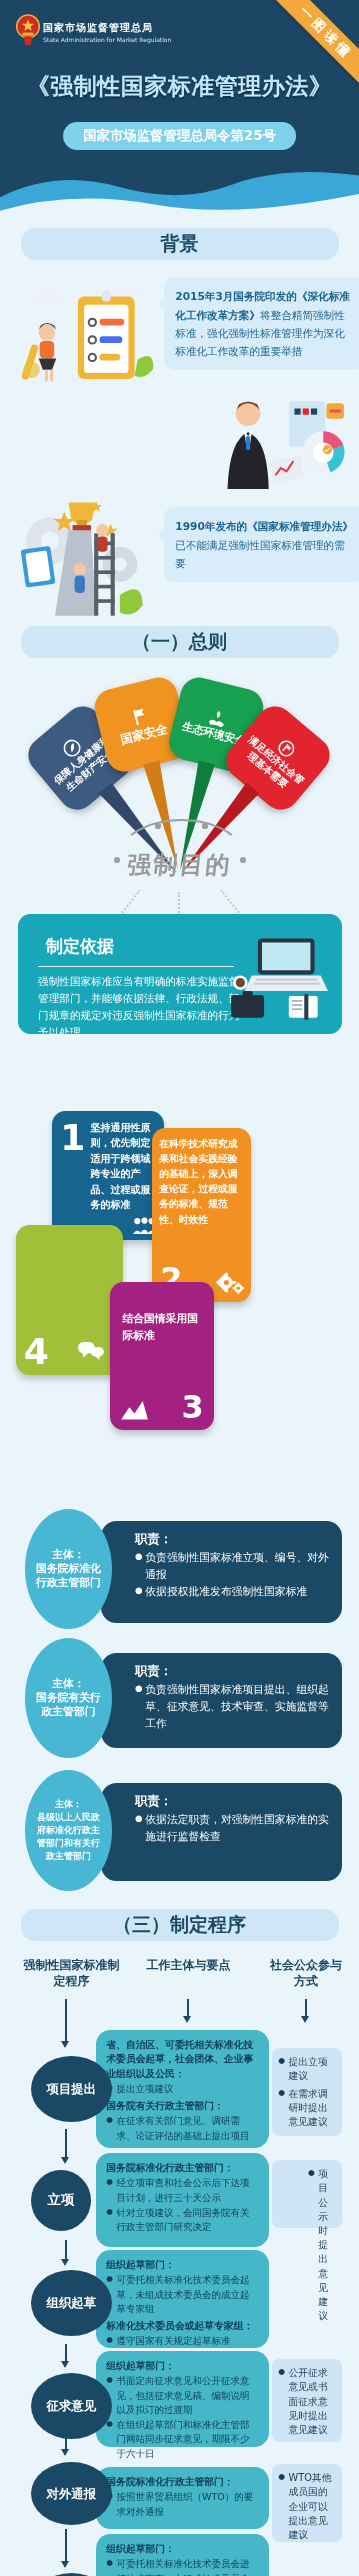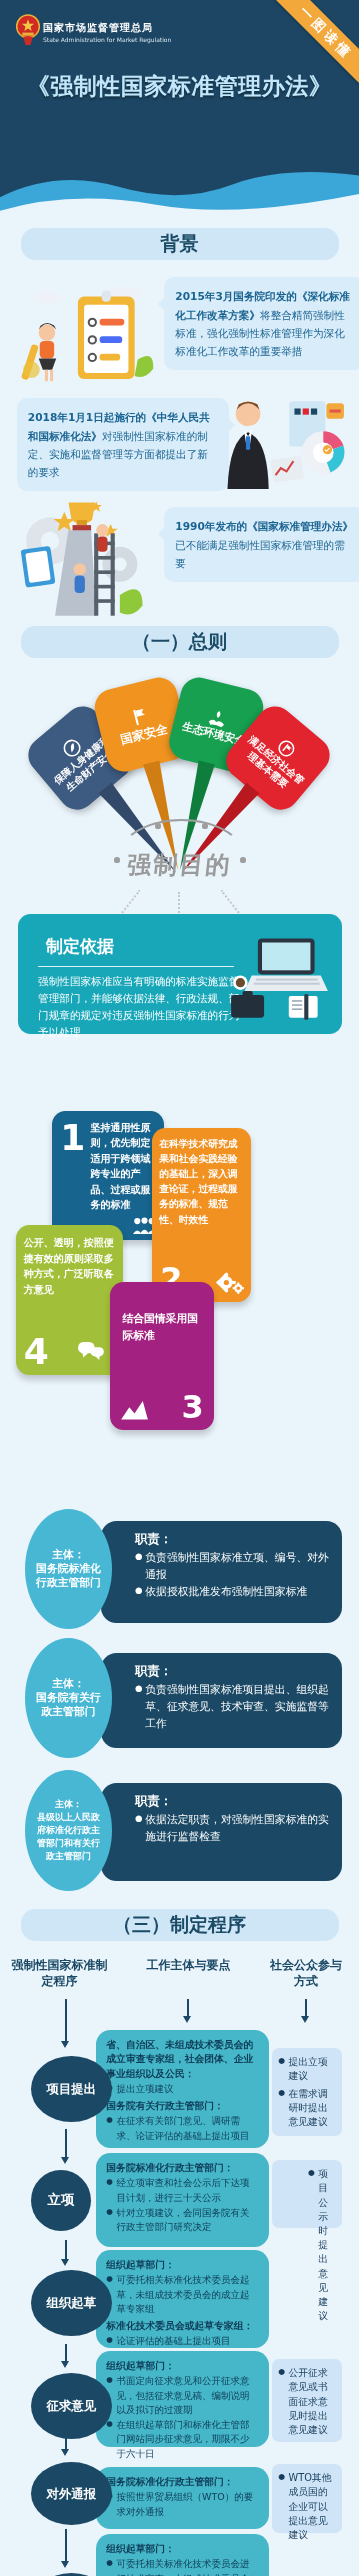--- a/index.html
+++ b/index.html
@@ -89,20 +89,21 @@
       <polygon points="23,12 26,21 35,21 28,26 30,35 23,30 16,35 18,26 11,21 20,21" fill="#f2c945"></polygon>
       <rect x="12" y="38" width="22" height="6" fill="#e9b03c"></rect>
       <path d="M14 46 L32 46 L28 62 L18 62 Z" fill="#cf2b22"></path>
     </svg>
     <div class="abs" style="left:43px;top:20.6px;">
       <div class="agency-cn">国家市场监督管理总局</div>
       <div class="agency-en">State Administration for Market Regulation</div>
     </div>
     <div class="ribbon">一图读懂</div>
     <div class="main-title">《强制性国家标准管理办法》</div>
+    <div class="order-pill">国家市场监督管理总局令第25号</div>
     <svg class="abs" style="left:0;bottom:0;" width="359" height="62" viewBox="0 0 697 120" preserveAspectRatio="none">
       <path d="M0 72 Q110 18 230 52 T 450 48 T 697 30 V120 H0 Z" fill="#3ba6d8"></path>
       <path d="M0 98 Q140 58 300 86 T 697 66 V120 H0 Z" fill="#eaf4fb"></path>
     </svg>
   </div>
 
   <div class="bar" style="top:228px;">背景</div>
 
   <svg class="abs" style="left:15.5px;top:282px;" width="147" height="106" viewBox="0 0 285 205">
     <ellipse cx="60" cy="30" rx="28" ry="12" fill="#eef2f8"></ellipse>
@@ -123,23 +124,20 @@
     <rect x="56" y="170" width="6" height="22" fill="#f6c6a0"></rect>
       <rect x="66" y="170" width="6" height="22" fill="#f6c6a0"></rect>
     <rect x="20" y="120" width="14" height="70" rx="6" fill="#f2b636" transform="rotate(18 27 155)"></rect>
     <path d="M236 150 Q268 130 266 168 Q250 190 230 182 Z" fill="#8fc93a"></path>
     <circle cx="30" cy="170" r="16" fill="#e9c23a" opacity=".7"></circle>
   </svg>
   <div class="bubble tl" style="left:164px;top:277px;width:178px;">
     <span class="b">2015年3月国务院印发的《深化标准化工作改革方案》</span><span>将整合精简强制性标准，强化强制性标准管理作为深化标准化工作改革的重要举措</span>
   </div>
 
-  <div class="bubble tr" style="left:16.5px;top:398px;width:190px;">
-    <span class="b">2018年1月1日起施行的《中华人民共和国标准化法》</span><span>对强制性国家标准的制定、实施和监督管理等方面都提出了新的要求</span>
-  </div>
   <svg class="abs" style="left:212px;top:396px;" width="134" height="93" viewBox="0 0 260 180">
     <rect x="150" y="10" width="70" height="88" rx="6" fill="#cfe7f5"></rect>
     <rect x="160" y="24" width="12" height="12" fill="#1b4965"></rect>
       <rect x="176" y="24" width="12" height="12" fill="#e2242f"></rect>
       <rect x="192" y="24" width="12" height="12" fill="#1b4965"></rect>
     <rect x="222" y="14" width="34" height="30" rx="6" fill="#f2a93b"></rect>
       <rect x="228" y="26" width="22" height="6" fill="#e2574d"></rect>
     <circle cx="216" cy="110" r="42" fill="#eef2f6"></circle>
     <path d="M216 110 L216 68 A42 42 0 0 1 255 96 Z" fill="#e8537a"></path>
     <path d="M216 110 L255 96 A42 42 0 0 1 230 148 Z" fill="#35c4d7"></path>
@@ -294,21 +292,20 @@
         <circle cx="22" cy="22" r="5" fill="#f19122"></circle>
         <g fill="#fff">
             <circle cx="45" cy="33" r="8"></circle>
             <rect x="43" y="22" width="4" height="22"></rect>
             <rect x="34" y="31" width="22" height="4"></rect>
           </g>
         <circle cx="45" cy="33" r="3.5" fill="#f19122"></circle>
       </svg>
     </div>
     <div class="pcard" style="left:15.5px;top:117px;width:107px;height:150px;background:#a2bf39;z-index:3;padding:10.3px 8.2px;">
-      <div class="ptxt">公开、透明，按照便捷有效的原则采取多种方式，广泛听取各方意见</div>
       <div class="pnum" style="position:absolute;left:8.2px;bottom:5.2px;">4</div>
       <svg class="abs" style="right:17.5px;bottom:13.4px;" width="28" height="20.6" viewBox="0 0 54 40">
         <rect x="2" y="2" width="32" height="22" rx="10" fill="#fff"></rect>
           <path d="M10 22 l2 10 l10 -9 Z" fill="#fff"></path>
         <rect x="26" y="12" width="26" height="18" rx="9" fill="#fff"></rect>
           <path d="M44 28 l-1 9 l-8 -8 Z" fill="#fff"></path>
       </svg>
     </div>
     <div class="pcard" style="left:110px;top:174px;width:104px;height:148px;background:#a32180;z-index:4;padding:29px 10.3px 0 12.4px;">
       <div class="ptxt" style="font-size:10.8px;">结合国情采用国际标准</div>
@@ -343,29 +340,29 @@
     <div class="dl">职责：</div>
     <div class="bl">依据法定职责，对强制性国家标准的实施进行监督检查</div>
   </div>
   <div class="orgcircle" style="left:25px;top:1770px;width:87px;height:121px;font-size:9px;">
     <span>主体：</span>
     <span>县级以上人民政府标准化行政主管部门和有关行政主管部门</span>
   </div>
 
   <div class="bar" style="top:1909px;">（三）制定程序</div>
 
-  <div class="colhead" style="left:8px;top:1957px;width:103px;">强制性国家标准制定程序</div>
+  <div class="colhead" style="left:20px;top:1957px;width:103px;">强制性国家标准制定程序</div>
   <div class="colhead" style="left:142px;top:1957px;width:93px;">工作主体与要点</div>
   <div class="colhead" style="left:265px;top:1957px;width:82px;">社会公众参与方式</div>
   <div class="varrow" style="left:65px;top:1999px;height:46px;"></div>
   <div class="varrow" style="left:187px;top:1999px;height:20.6px;"></div>
   <div class="varrow" style="left:305px;top:1999px;height:20.6px;"></div>
 
   <div class="tealcard" style="left:96px;top:2030px;width:173px;height:118px;">
-    <div class="hd" style="margin-top:0;">省、自治区、未组成技术委员会的成立审查专家组，社会团体、企业事业组织以及公民：</div>
+    <div class="hd" style="margin-top:0;">省、自治区、可委托相关标准化技术委员会起草，社会团体、企业事业组织以及公民：</div>
     <div class="bl">提出立项建议</div>
     <div class="hd">国务院有关行政主管部门：</div>
     <div class="bl">在征求有关部门意见、调研需求、论证评估的基础上提出项目</div>
   </div>
   <div class="stagec" style="left:31px;top:2056px;width:60px;height:66px;font-size:12.4px;padding:0 10.3px;">项目提出</div>
   <div class="pubcard" style="left:272px;top:2048px;width:70px;height:88px;">
     <div class="bl">提出立项建议</div>
     <div class="bl">在需求调研时提出意见建议</div>
   </div>
 
@@ -378,42 +375,42 @@
   <div class="stagec" style="left:31px;top:2170px;width:60px;height:61px;font-size:13.4px;">立项</div>
   <div class="pubcard" style="left:272px;top:2160px;width:70px;height:68px;padding-left:36px;">
     <div class="bl">项目公示时提出意见建议</div>
   </div>
 
   <div class="varrow" style="left:65px;top:2240px;height:23px;"></div>
   <div class="tealcard" style="left:96px;top:2250px;width:173px;height:98px;">
     <div class="hd" style="margin-top:0;">组织起草部门：</div>
     <div class="bl">可委托相关标准化技术委员会起草，未组成技术委员会的成立起草专家组</div>
     <div class="hd">标准化技术委员会或起草专家组：</div>
-    <div class="bl">论证评估的基础上提出项目</div>
+    <div class="bl">遵守国家有关规定起草标准</div>
   </div>
   <div class="stagec" style="left:31px;top:2270px;width:60px;height:66px;font-size:12.4px;padding:0 10.3px;">组织起草</div>
 
   <div class="varrow" style="left:65px;top:2344px;height:20.6px;"></div>
   <div class="tealcard" style="left:96px;top:2351px;width:173px;height:96px;">
     <div class="hd" style="margin-top:0;">组织起草部门：</div>
     <div class="bl">书面定向征求意见和公开征求意见，包括征求意见稿、编制说明以及拟订的过渡期</div>
     <div class="bl">在组织起草部门和标准化主管部门网站同步征求意见，期限不少于六十日</div>
   </div>
   <div class="stagec" style="left:31px;top:2373px;width:60px;height:66px;font-size:12.4px;padding:0 10.3px;">征求意见</div>
   <div class="pubcard" style="left:272px;top:2359px;width:70px;height:83px;">
     <div class="bl">公开征求意见或书面征求意见时提出意见建议</div>
   </div>
 
   <div class="varrow" style="left:65px;top:2417px;height:36px;"></div>
   <div class="tealcard" style="left:96px;top:2467px;width:173px;height:62px;">
     <div class="hd" style="margin-top:0;">国务院标准化行政主管部门：</div>
     <div class="bl">按照世界贸易组织（WTO）的要求对外通报</div>
   </div>
   <div class="stagec" style="left:31px;top:2462px;width:60px;height:63px;font-size:12.4px;padding:0 10.3px;">对外通报</div>
-  <div class="pubcard" style="left:272px;top:2464px;width:70px;height:69px;">
+  <div class="pubcard" style="left:272px;top:2464px;width:70px;height:78px;">
     <div class="bl">WTO其他成员国的企业可以提出意见建议</div>
   </div>
 
   <div class="varrow" style="left:65px;top:2529px;height:36px;"></div>
   <div class="tealcard" style="left:96px;top:2534px;width:173px;height:165px;">
     <div class="hd" style="margin-top:0;">组织起草部门：</div>
     <div class="bl">可委托相关标准化技术委员会进行技术审查，未组成技术委员会的成立审查专家组</div>
 
   </div>
   <div class="stagec" style="left:31px;top:2573px;width:60px;height:66px;font-size:12.4px;padding:0 10.3px;">技术审查</div>

